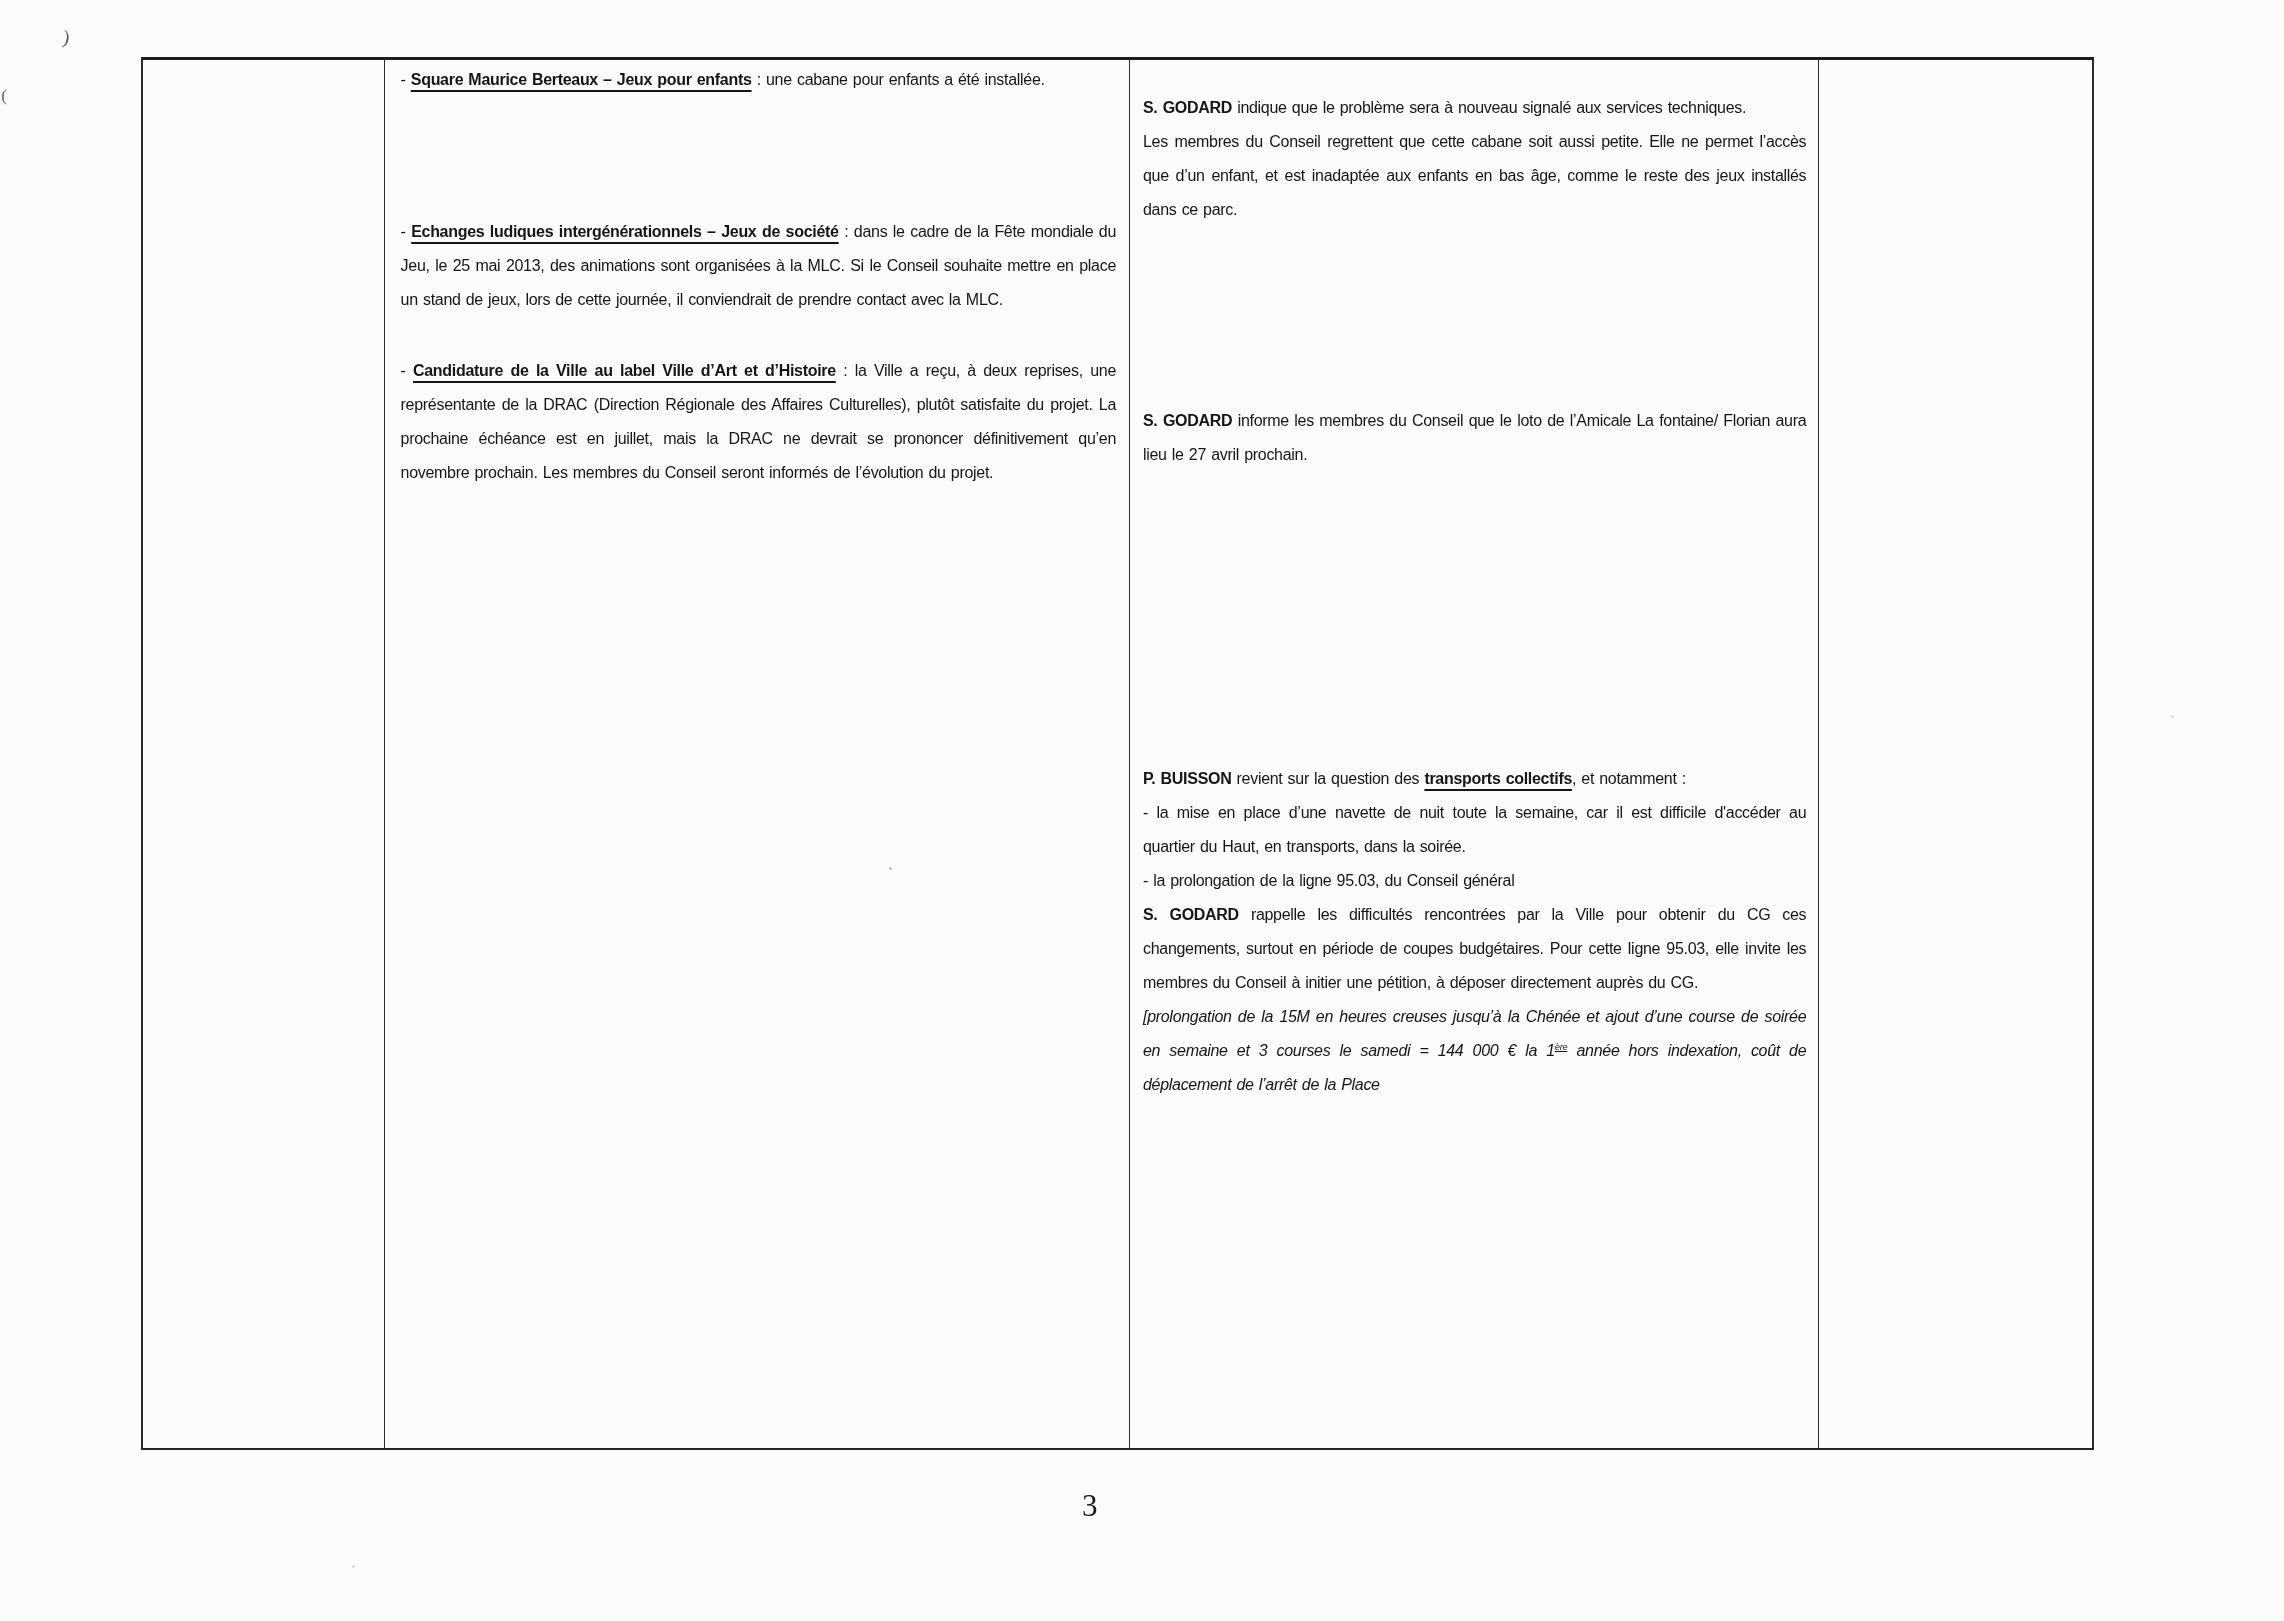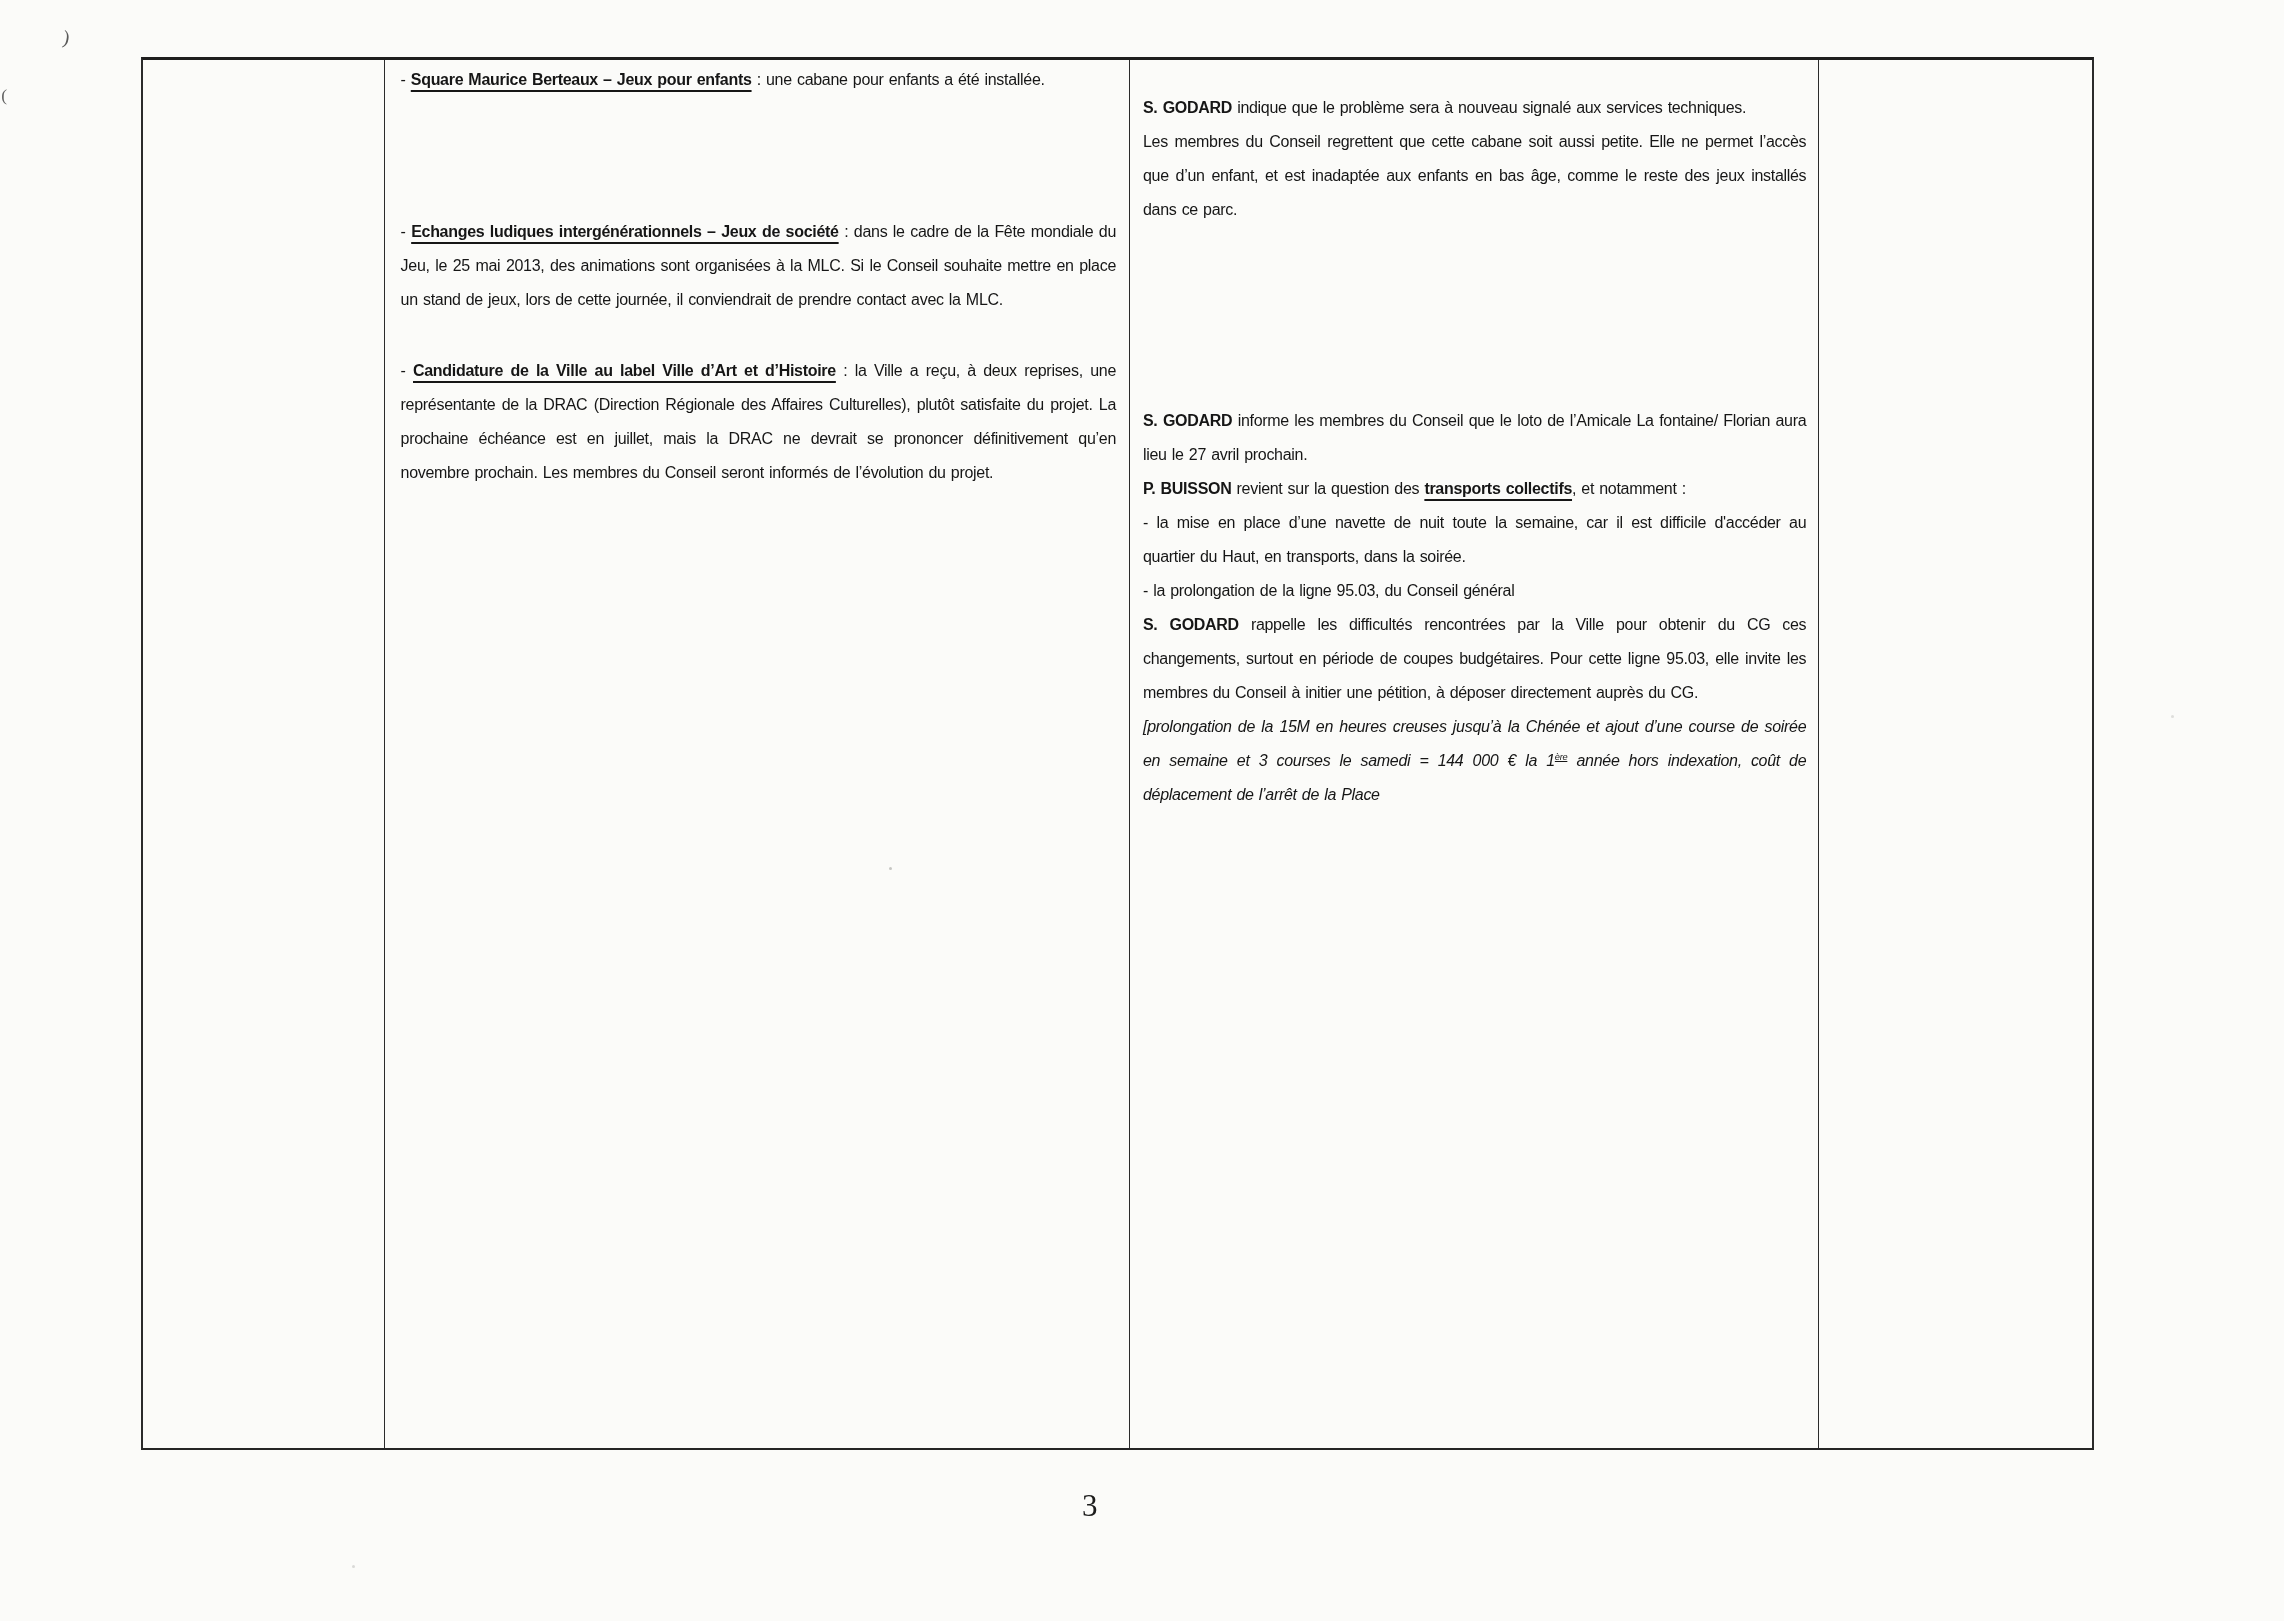--- a/index.html
+++ b/index.html
@@ -36,21 +36,21 @@
     margin: 0;
     font-size: 16px;
     line-height: 34px;
     text-align: justify;
     letter-spacing: -0.3px;
     word-spacing: 1px;
   }
   .item-2 { margin-top: 118px; }
   .item-3 { margin-top: 37px; }
   .blk-godard-loto { margin-top: 177px; }
-  .blk-buisson     { }
+  .blk-buisson     { margin-top: 290px; }
 
   
   .rs-b  { font-weight: 700; }
   .rs-bu {
     font-weight: 700;
     text-decoration: underline;
     text-decoration-thickness: 2.3px;
     text-underline-offset: 5.2px;
   }
   .rs-i  { font-style: italic; }

